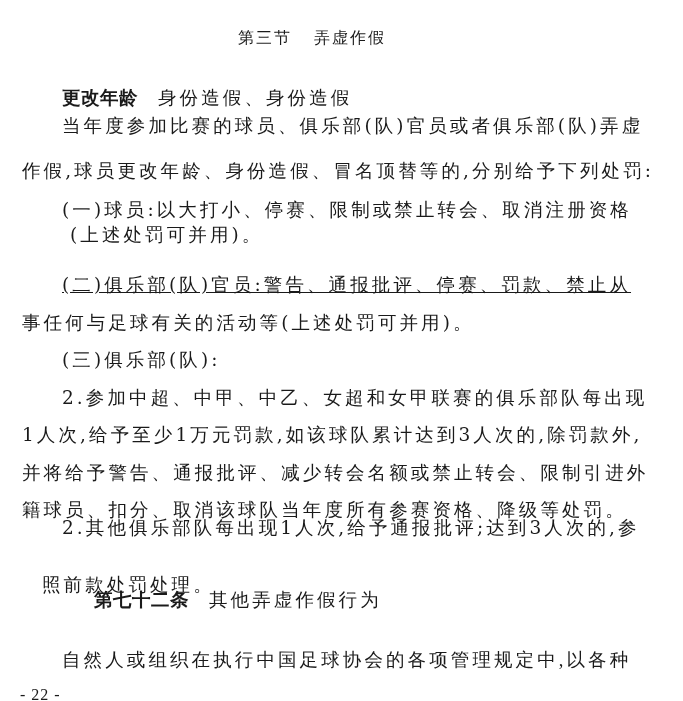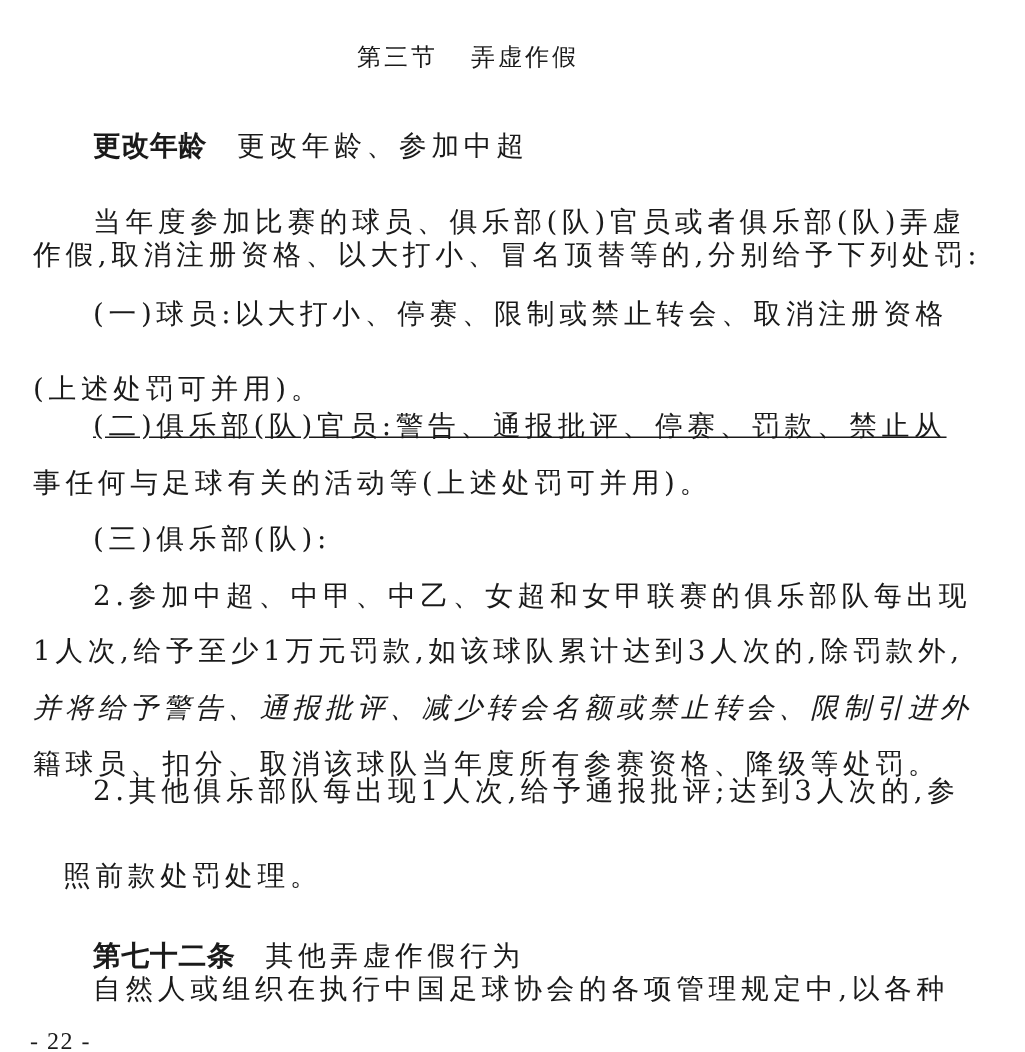--- a/index.html
+++ b/index.html
@@ -16,35 +16,35 @@
               font-family:"Liberation Serif",serif; letter-spacing:1px; }
 </style>
 </head>
 <body>
 
 <div class="section-title">
   <span>第三节</span><span class="gap"></span><span>弄虚作假</span>
 </div>
 
 <div class="line indent" style="top:86px;">
-  <span class="art-num">更改年龄</span><span class="art-gap"></span><span>更改年龄、参加中超</span>
+  <span class="art-num">更改年龄</span><span class="art-gap"></span><span>身份造假、身份造假</span>
 </div>
 
-<div class="line indent" style="top:137px;text-align:center;">当年度参加比赛的球员、俱乐部(队)官员或者俱乐部(队)弄虚</div>
-<div class="line" style="top:159px;">作假,取消注册资格、以大打小、冒名顶替等的,分别给予下列处罚:</div>
+<div class="line indent" style="top:114px;text-align:center;">当年度参加比赛的球员、俱乐部(队)官员或者俱乐部(队)弄虚</div>
+<div class="line" style="top:159px;">作假,球员更改年龄、身份造假、冒名顶替等的,分别给予下列处罚:</div>
 <div class="line indent" style="top:198px;">(一)球员:以大打小、停赛、限制或禁止转会、取消注册资格</div>
-<div class="line" style="top:248px;">(上述处罚可并用)。</div>
+<div class="line" style="top:223px;margin-left:48px;">(上述处罚可并用)。</div>
 <div class="line indent" style="top:273px;text-decoration:underline;">(二)俱乐部(队)官员:警告、通报批评、停赛、罚款、禁止从</div>
 <div class="line" style="top:311px;">事任何与足球有关的活动等(上述处罚可并用)。</div>
 <div class="line indent" style="top:348px;">(三)俱乐部(队):</div>
 <div class="line indent" style="top:386px;">2.参加中超、中甲、中乙、女超和女甲联赛的俱乐部队每出现</div>
 <div class="line" style="top:423px;">1人次,给予至少1万元罚款,如该球队累计达到3人次的,除罚款外,</div>
-<div class="line" style="top:461px;font-style:italic;">并将给予警告、通报批评、减少转会名额或禁止转会、限制引进外</div>
+<div class="line" style="top:461px;">并将给予警告、通报批评、减少转会名额或禁止转会、限制引进外</div>
 <div class="line" style="top:498px;">籍球员、扣分、取消该球队当年度所有参赛资格、降级等处罚。</div>
 <div class="line indent" style="top:516px;">2.其他俱乐部队每出现1人次,给予通报批评;达到3人次的,参</div>
 <div class="line" style="top:573px;margin-left:20px;">照前款处罚处理。</div>
 
-<div class="line indent" style="top:626px;">
+<div class="line indent" style="top:588px;margin-left:32px;">
   <span class="art-num">第七十二条</span><span class="art-gap"></span><span>其他弄虚作假行为</span>
 </div>
-<div class="line indent" style="top:648px;">自然人或组织在执行中国足球协会的各项管理规定中,以各种</div>
+<div class="line indent" style="top:648px;font-family:Liberation Serif, serif;">自然人或组织在执行中国足球协会的各项管理规定中,以各种</div>
 
 <div class="page-num">- 22 -</div>
 
 </body></html>

